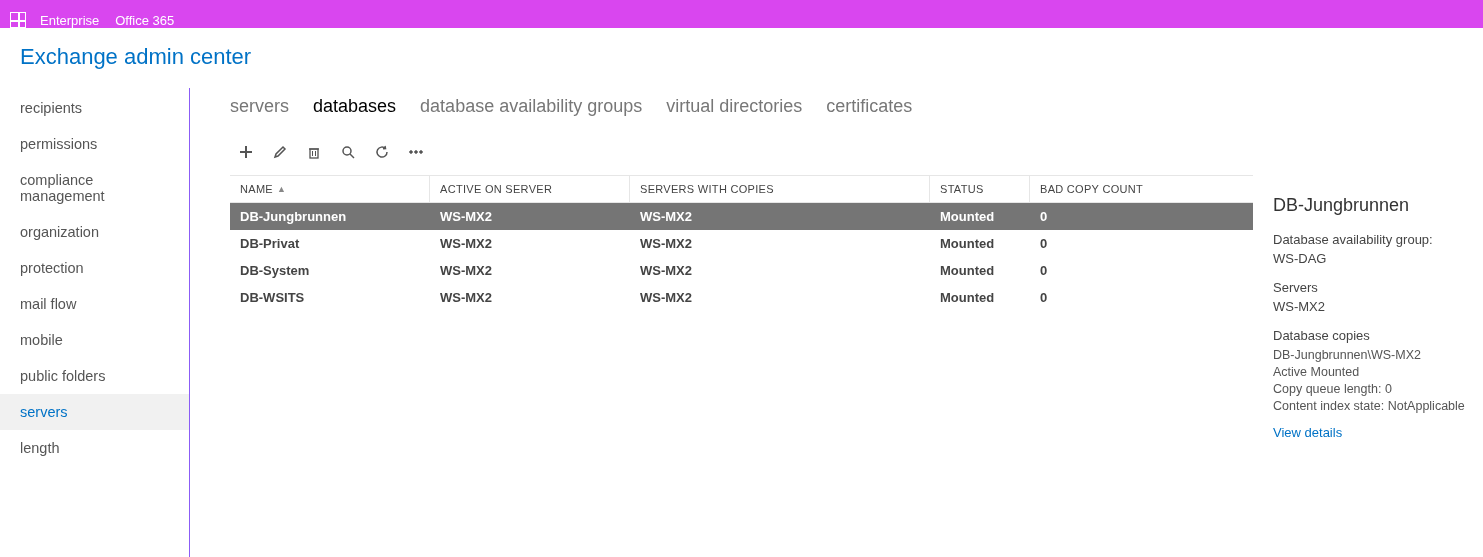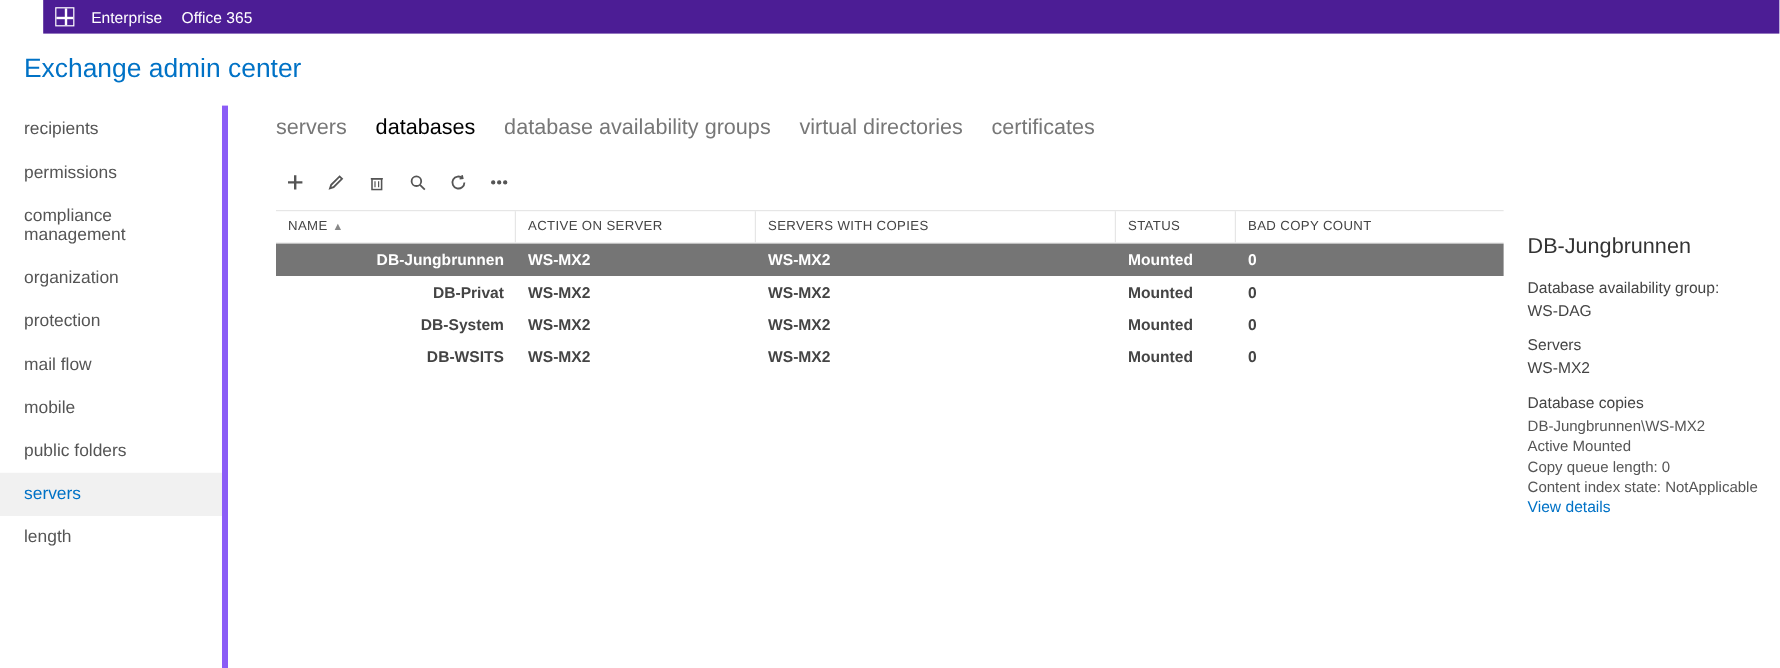--- a/index.html
+++ b/index.html
@@ -7,28 +7,27 @@
     margin: 0; padding: 0;
     font-family: "Segoe UI", Arial, sans-serif;
     font-size: 14px;
     color: #333;
     background: #fff;
     width: 1483px;
     height: 557px;
     overflow: hidden;
   }
   .topbar {
-    background: #4c1d95;
+    background: #d946ef;
     color: #fff;
     height: 28px;
     display: flex;
-    align-items: center;
+    align-items: flex-end;
     padding: 0 10px;
     font-size: 13px;
-    margin-left: 36px;
   }
   .topbar .logo {
     width: 16px; height: 16px;
     border: 1.5px solid #fff;
     margin-right: 14px;
     position: relative;
   }
   .topbar .logo::after {
     content:""; position:absolute; left:7px; top:0; bottom:0; width:1.5px; background:#fff;
   }
@@ -41,21 +40,21 @@
     font-weight: 300;
     color: #0072c6;
     padding: 16px 20px 18px 20px;
   }
   .main {
     display: flex;
     height: calc(100% - 28px - 60px);
   }
   .sidebar {
     width: 190px;
-    border-right: 5px solid #8b5cf6;
+    border-right: 1px solid #8b5cf6;
     padding-top: 2px;
   }
   .sidebar-item {
     padding: 10px 20px;
     color: #555;
     font-size: 14.5px;
     cursor: pointer;
   }
   .sidebar-item.active {
     background: #f1f1f1;
@@ -103,21 +102,21 @@
     color: #444;
     letter-spacing: .3px;
   }
   .gh {
     padding: 7px 10px;
     border-right: 1px solid #e6e6e6;
     display:flex; align-items:center; gap:4px;
     text-transform: uppercase;
   }
   .gh:last-child { border-right:none; }
-  .col-name   { width: 200px; text-align: right; }
+  .col-name   { width: 200px; }
   .col-active { width: 200px; }
   .col-copies { width: 300px; }
   .col-status { width: 100px; }
   .col-bad    { width: 190px; }
   .grid-rows { }
   .gr {
     display:flex;
     font-size: 13px;
     color:#444;
     padding: 3px 0;
@@ -138,21 +137,21 @@
   }
   .details h2 {
     font-size: 18px;
     font-weight: 400;
     margin: 0 0 16px 0;
     color:#333;
   }
   .dlabel { color:#444; margin-bottom:4px; }
   .dval { margin-bottom:14px; }
   .small { font-size:12.5px; color:#555; line-height:1.35; }
-  .details a { color:#0072c6; text-decoration:none; display:inline-block; font-size:13px; }
+  .details a { color:#0072c6; text-decoration:none; display:inline-block; margin-top:10px; font-size:13px; }
 </style>
 </head>
 <body>
 
 <div class="topbar">
   <span class="logo"></span>
   <a href="#">Enterprise</a>
   <a href="#">Office 365</a>
 </div>
 

